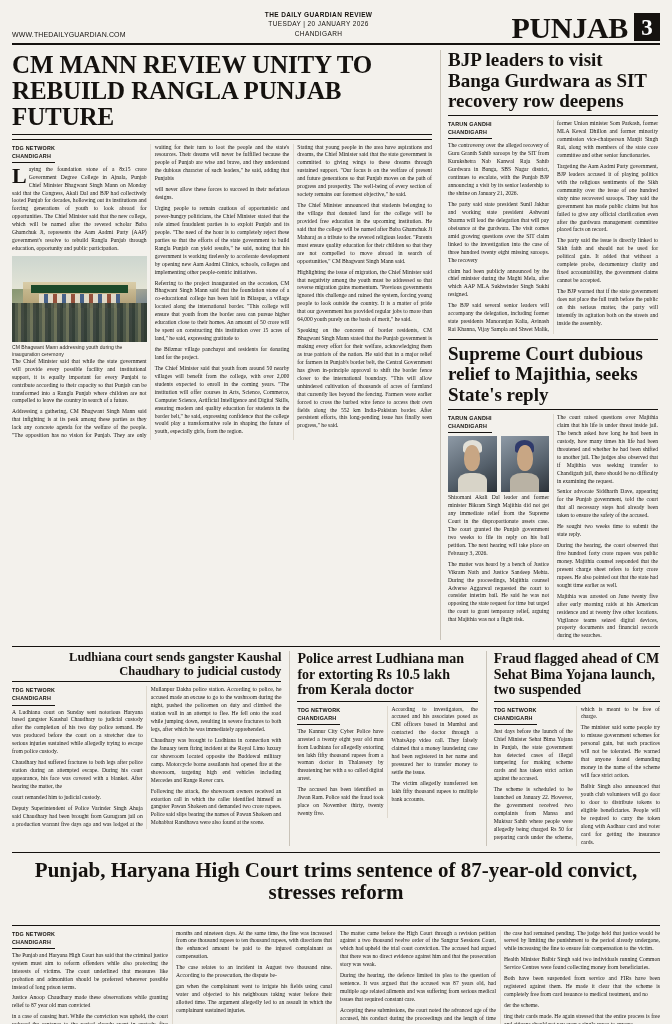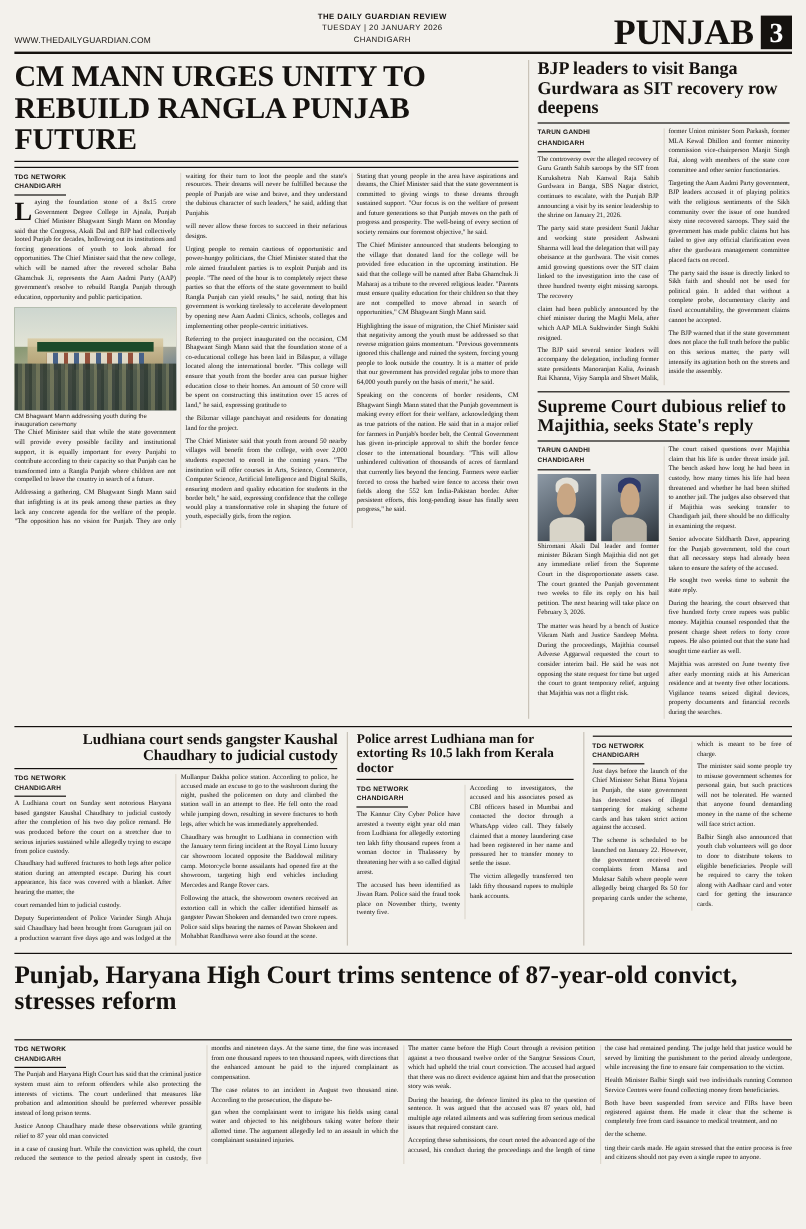--- a/index.html
+++ b/index.html
@@ -42,33 +42,33 @@
   p.body.first::first-letter { float:left; font-size:22px; line-height:.82; font-weight:bold; padding:1px 2px 0 0; }
 
   .photo { width:100%; background:linear-gradient(160deg,#6f7f63 0%,#8c9a76 28%,#b9b49a 52%,#6d7f8c 76%,#3f4a40 100%); position:relative; overflow:hidden; }
   .photo .sky { position:absolute; left:0; right:0; top:0; height:38%; background:linear-gradient(#cdd6cf,#e3e4d6); }
   .photo .crowd { position:absolute; left:0; right:0; bottom:0; height:46%; background:repeating-linear-gradient(90deg,#2f3a31 0 3px,#4b5545 3px 6px,#6a6f54 6px 9px,#39423a 9px 12px); opacity:.92; }
   .photo .stage { position:absolute; left:8%; right:8%; top:30%; height:30%; background:linear-gradient(#d8c9a0,#b39c6d); opacity:.85; }
   .photo .banner { position:absolute; left:14%; right:14%; top:34%; height:9%; background:#1d4a2a; }
   .photo .figs { position:absolute; left:20%; right:20%; top:44%; height:16%; background:repeating-linear-gradient(90deg,#e8e4d8 0 5px,#2a4f8a 5px 9px,#e8e4d8 9px 14px,#8a3a2a 14px 18px); opacity:.8; }
   .caption { font-size:5.1px; line-height:1.35; font-family:"Liberation Sans", sans-serif; margin-top:2px; color:#2b2620; }
 
-  .headline-m { font-size:15px; line-height:1.07; font-weight:bold; margin:0 0 4px 0; }
+  .headline-m { font-size:19px; line-height:1.07; font-weight:bold; margin:0 0 4px 0; }
   .headline-s { font-size:12.5px; line-height:1.08; font-weight:bold; margin:0 0 3px 0;text-align:right; }
-  .headline-xs { font-size:11px; line-height:1.1; font-weight:bold; margin:0 0 3px 0; }
+  .headline-xs { font-size:14px; line-height:1.1; font-weight:bold; margin:0 0 3px 0; }
 
   .sec { margin-top:5px; }
 
   .mid-area { display:flex; gap:8px; margin-top:6px; border-top:1px solid #15120f; padding-top:4px; }
   .m1 { width:272px; }
   .m2 { width:190px; border-left:1px solid #c9c3b8; padding-left:7px; }
   .m3 { width:176px; border-left:1px solid #c9c3b8; padding-left:7px; }
 
   .bottom-area { margin-top:6px; border-top:1px solid #15120f; padding-top:4px; }
-  .headline-wide { font-size:21px; line-height:1.05; font-weight:bold; margin:2px 0 21px 0; }
+  .headline-wide { font-size:21px; line-height:1.05; font-weight:bold; margin:2px 0 21px 0;text-align:center; }
 
   .portrait { width:100%; height:52px; background:linear-gradient(150deg,#8e9aa6,#55606b 60%,#2d3339); position:relative; overflow:hidden; margin-bottom:2px; }
   .portrait .head { position:absolute; left:34%; top:16%; width:32%; height:46%; border-radius:50% 50% 46% 46%; background:#c8a684; }
   .portrait .turban { position:absolute; left:30%; top:6%; width:40%; height:24%; border-radius:50% 50% 20% 20%; background:#e2e0d8; }
   .portrait .body { position:absolute; left:20%; bottom:0; width:60%; height:34%; border-radius:40% 40% 0 0; background:#d8d4c8; }
 
   .twoport { display:flex; gap:4px; }
   .twoport .portrait { height:56px; }
 </style>
 </head>
@@ -85,21 +85,21 @@
     </div>
     <div class="mast-right">
       <div class="punjab-word">PUNJAB</div>
       <div class="pagenum">3</div>
     </div>
   </div>
 
   <div class="top-area">
 
     <div class="col-left">
-      <h1 class="headline-xl">CM MANN URGES UNITY TO REBUILD RANGLA PUNJAB FUTURE</h1>
+      <h1 class="headline-xl">CM MANN REVIEW UNITY TO REBUILD RANGLA PUNJAB FUTURE</h1>
       <div class="hr-dark"></div>
       <div class="hr-dark"></div>
 
       <div class="cols-3">
         <div class="byline-box">
           <div class="byline">TDG NETWORK</div>
           <div class="byline l2">CHANDIGARH</div>
         </div>
         <p class="body first">Laying the foundation stone of a 8x15 crore Government Degree College in Ajnala, Punjab Chief Minister Bhagwant Singh Mann on Monday said that the Congress, Akali Dal and BJP had collectively looted Punjab for decades, hollowing out its institutions and forcing generations of youth to look abroad for opportunities. The Chief Minister said that the new college, which will be named after the revered scholar Baba Ghamchuk Ji, represents the Aam Aadmi Party (AAP) government's resolve to rebuild Rangla Punjab through education, opportunity and public participation.</p>
         <div class="photo" style="height:86px">
@@ -200,20 +200,21 @@
           <div class="byline l2">CHANDIGARH</div>
         </div>
         <p class="body">The Kannur City Cyber Police have arrested a twenty eight year old man from Ludhiana for allegedly extorting ten lakh fifty thousand rupees from a woman doctor in Thalassery by threatening her with a so called digital arrest.</p>
         <p class="body">The accused has been identified as Jiwan Ram. Police said the fraud took place on November thirty, twenty twenty five.</p>
         <p class="body">According to investigators, the accused and his associates posed as CBI officers based in Mumbai and contacted the doctor through a WhatsApp video call. They falsely claimed that a money laundering case had been registered in her name and pressured her to transfer money to settle the issue.</p>
         <p class="body">The victim allegedly transferred ten lakh fifty thousand rupees to multiple bank accounts.</p>
       </div>
     </div>
 
     <div class="m3">
+      <h2 class="headline-xs">Fraud flagged ahead of CM Sehat Bima Yojana launch, two suspended</h2>
       <div class="hr-dark"></div>
       <div class="cols-2">
         <div class="byline-box">
           <div class="byline">TDG NETWORK</div>
           <div class="byline l2">CHANDIGARH</div>
         </div>
         <p class="body">Just days before the launch of the Chief Minister Sehat Bima Yojana in Punjab, the state government has detected cases of illegal tampering for making scheme cards and has taken strict action against the accused.</p>
         <p class="body">The scheme is scheduled to be launched on January 22. However, the government received two complaints from Mansa and Muktsar Sahib where people were allegedly being charged Rs 50 for preparing cards under the scheme, which is meant to be free of charge.</p>
         <p class="body">The minister said some people try to misuse government schemes for personal gain, but such practices will not be tolerated. He warned that anyone found demanding money in the name of the scheme will face strict action.</p>
         <p class="body">Balbir Singh also announced that youth club volunteers will go door to door to distribute tokens to eligible beneficiaries. People will be required to carry the token along with Aadhaar card and voter card for getting the insurance cards.</p>

